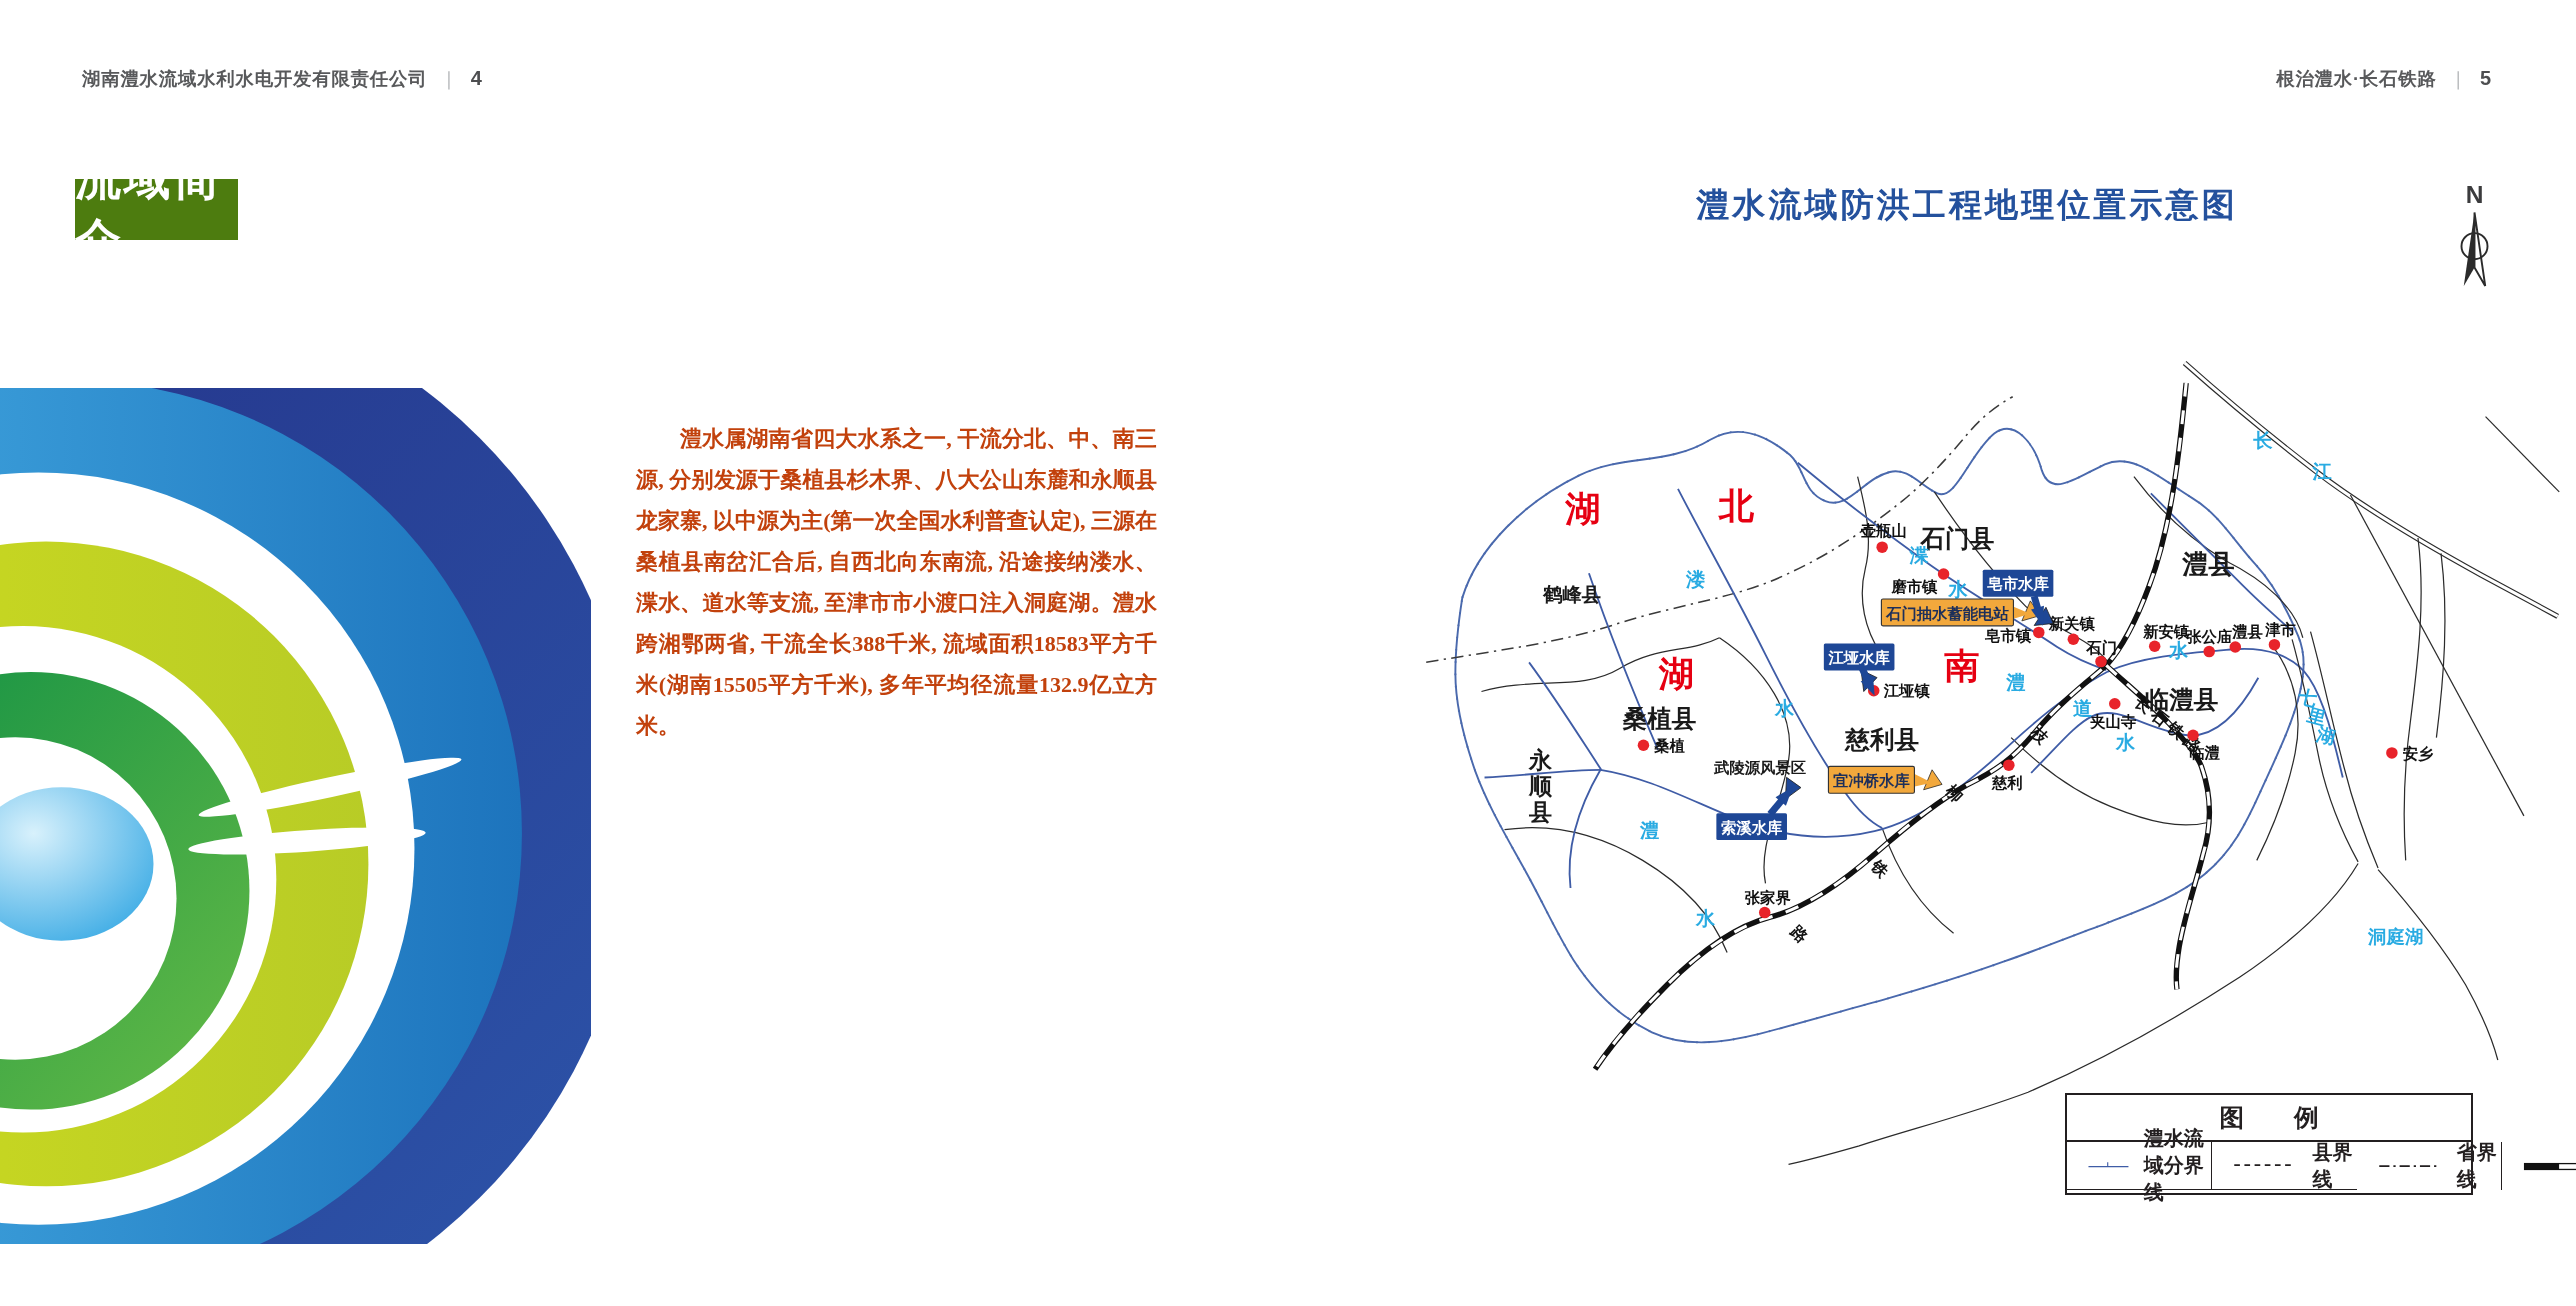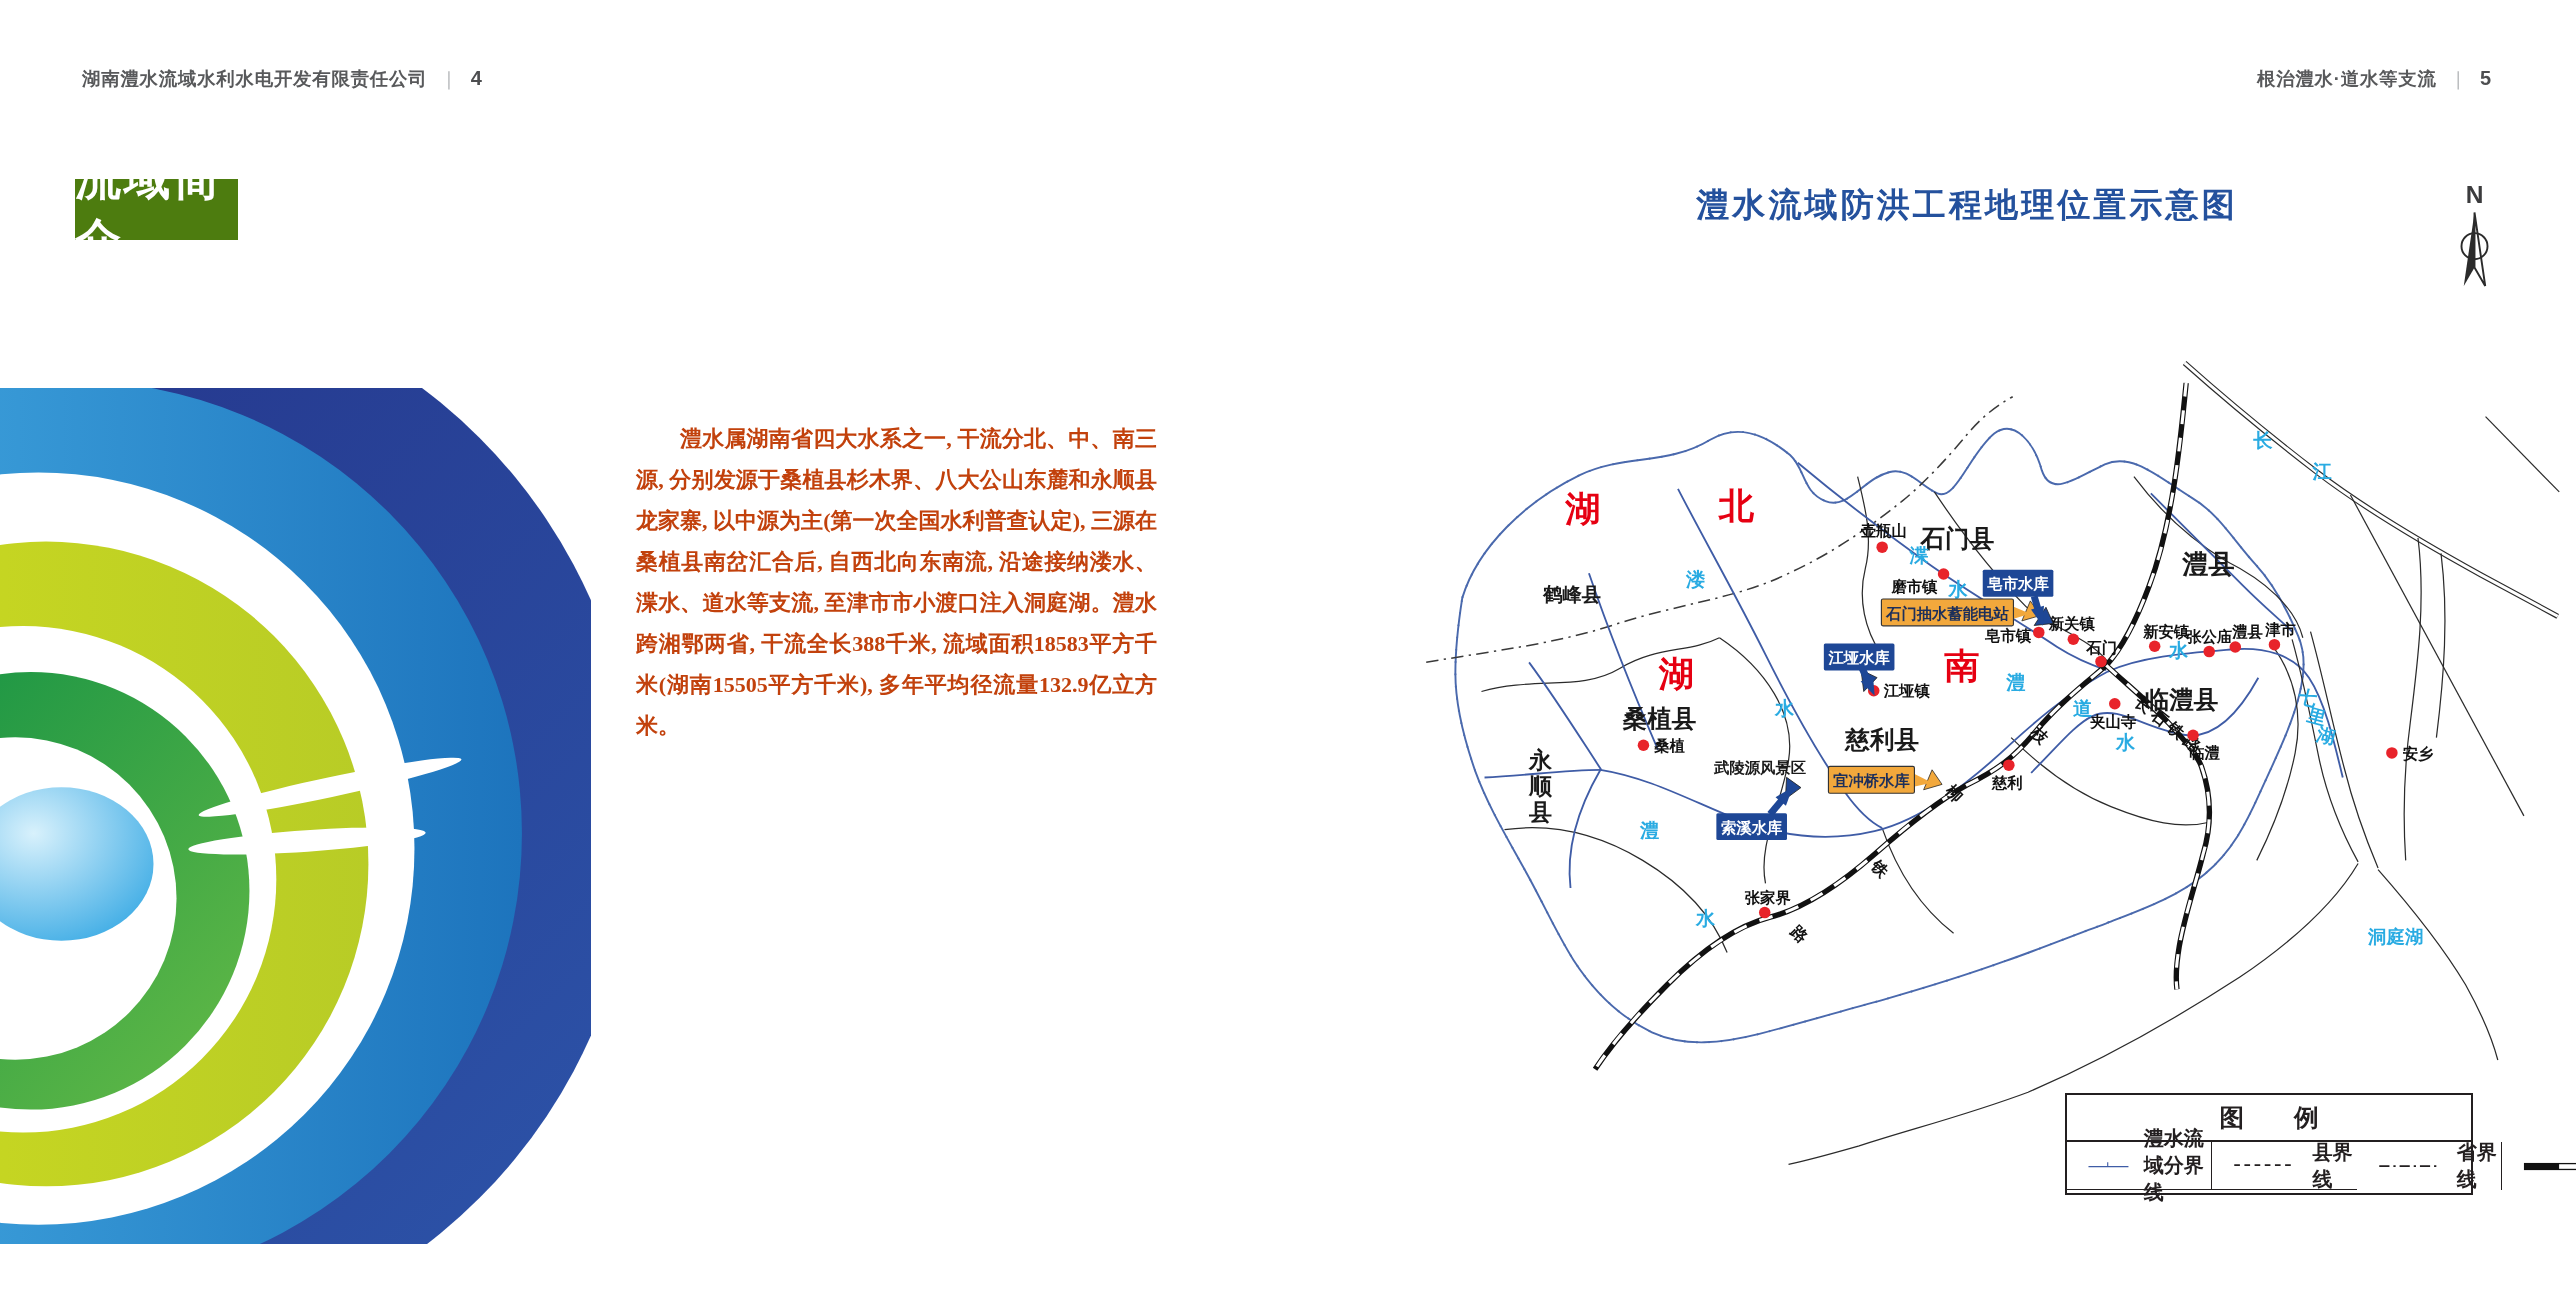--- a/index.html
+++ b/index.html
@@ -96,21 +96,21 @@
     <ellipse cx="430" cy="520" rx="175" ry="13" fill="#ffffff" transform="rotate(-12 430 520)"></ellipse>
     <ellipse cx="400" cy="590" rx="155" ry="14" fill="#ffffff" transform="rotate(-4 400 590)"></ellipse>
   </g>
 </svg>
 
 <div class="bodytext">
   <p>澧水属湖南省四大水系之一, 干流分北、中、南三源, 分别发源于桑植县杉木界、八大公山东麓和永顺县龙家寨, 以中源为主(第一次全国水利普查认定), 三源在桑植县南岔汇合后, 自西北向东南流, 沿途接纳溇水、渫水、道水等支流, 至津市市小渡口注入洞庭湖。澧水跨湘鄂两省, 干流全长388千米, 流域面积18583平方千米(湖南15505平方千米), 多年平均径流量132.9亿立方米。</p>
 </div>
 
 <div class="hdr hdr-right">
-  <span>根治澧水·道水等支流</span><span class="sep">｜</span><span class="num">5</span>
+  <span>根治澧水·长石铁路</span><span class="sep">｜</span><span class="num">5</span>
 </div>
 
 <div class="map-title">澧水流域防洪工程地理位置示意图</div>
 
 <svg class="compass" width="49" height="117" viewBox="0 0 64 152">
   <text x="32" y="30" text-anchor="middle" font-size="32" font-weight="bold" fill="#3b3b3d">N</text>
   <polygon points="32,42 18,138 32,114" fill="#2b2b2b"></polygon>
   <polygon points="32,42 46,138 32,114" fill="#ffffff" stroke="#2b2b2b" stroke-width="2.5"></polygon>
   <circle cx="32" cy="86" r="17" fill="none" stroke="#2b2b2b" stroke-width="2.5"></circle>
 </svg>

